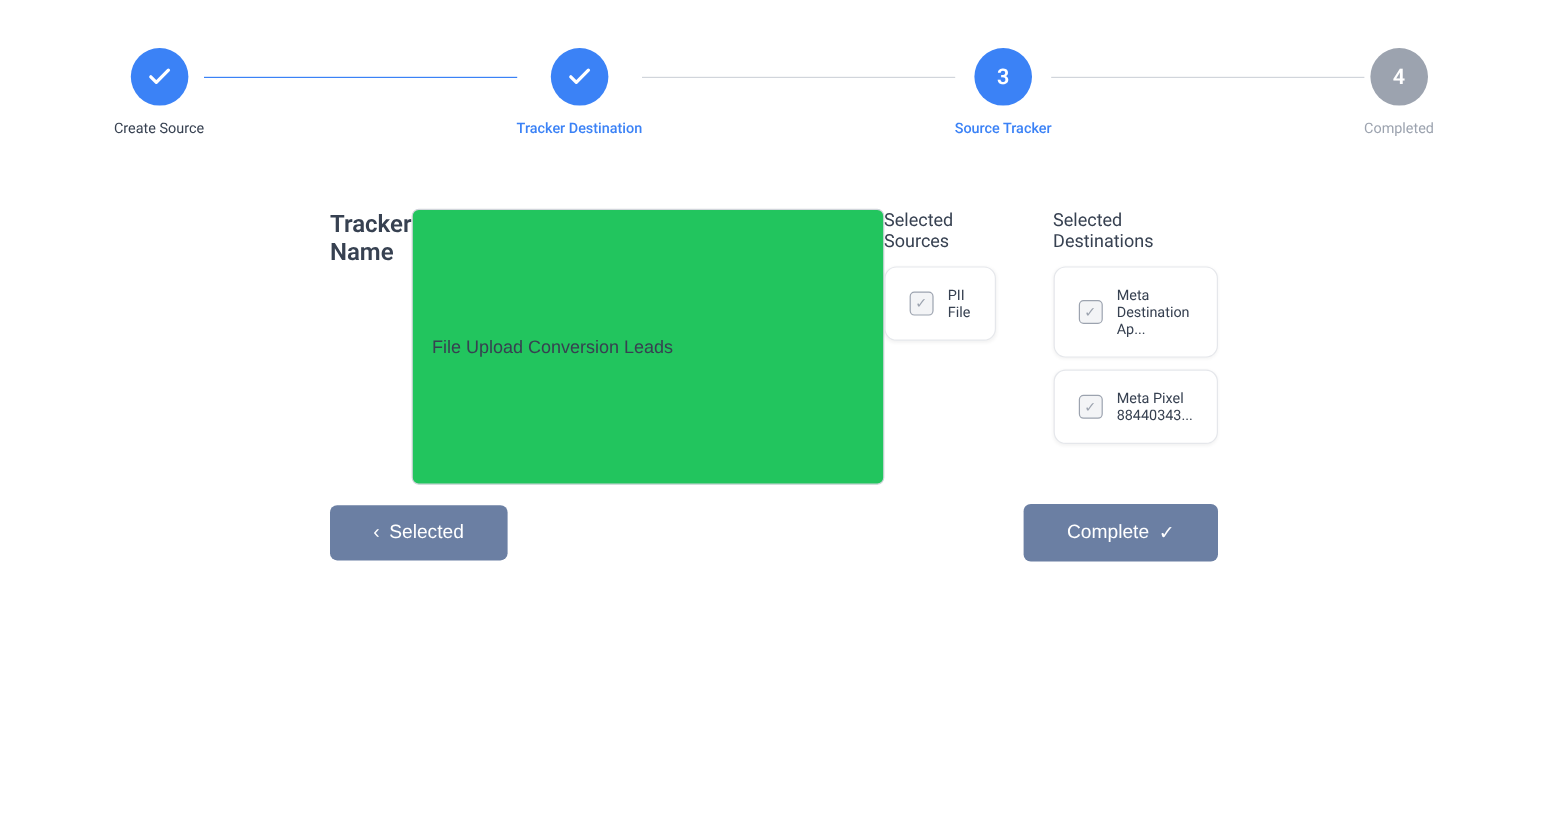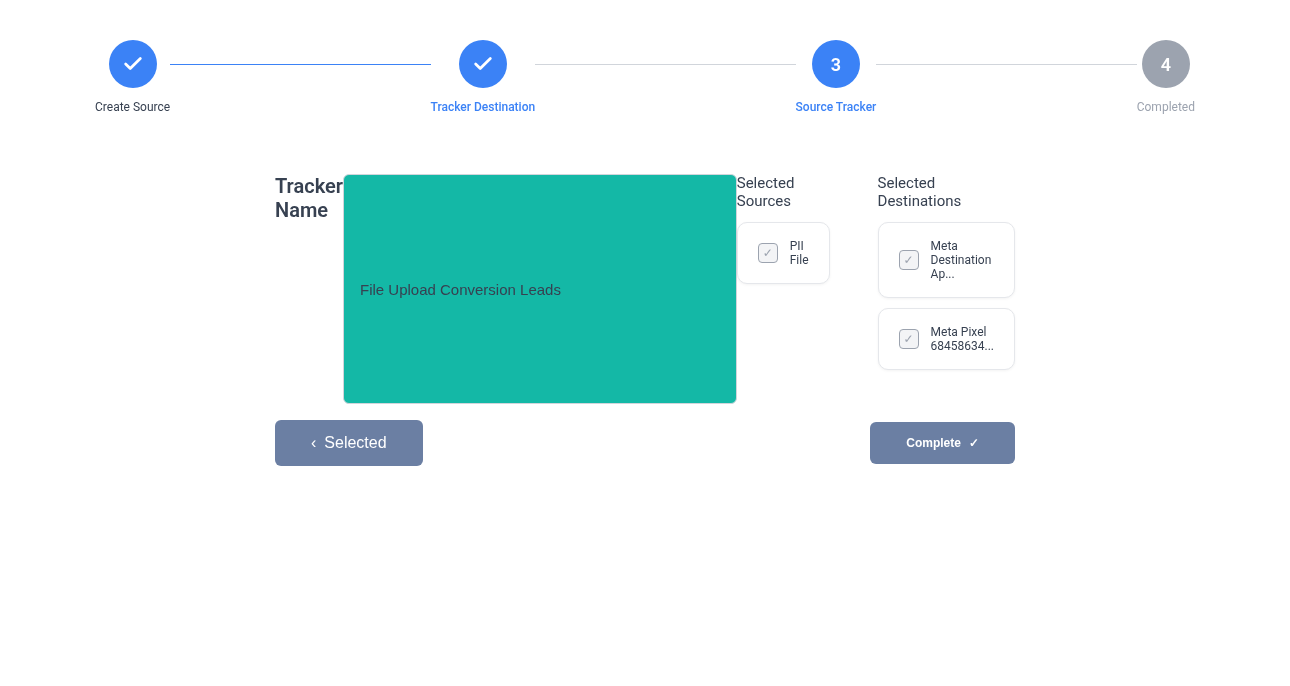--- a/index.html
+++ b/index.html
@@ -114,21 +114,21 @@
       margin-bottom: 14px;
     }
 
     .tracker-name-input {
       width: 100%;
       padding: 14px 16px;
       border: 1px solid #d1d5db;
       border-radius: 6px;
       font-size: 15px;
       color: #374151;
-      background: #14b8a6;
+      background: #22c55e;
       outline: none;
       margin-bottom: 16px;
     }
 
     .two-col {
       display: flex;
       gap: 48px;
       margin-bottom: 40px;
     }
 
@@ -197,22 +197,22 @@
       align-items: center;
       gap: 8px;
     }
 
     .btn-complete {
       background: #6b7fa3;
       color: #fff;
       border: none;
       border-radius: 6px;
       padding: 14px 36px;
-      font-size: 12px;
-      font-weight: 700;
+      font-size: 16px;
+      font-weight: 400;
       cursor: pointer;
       display: flex;
       align-items: center;
       gap: 8px;
     }
 
     .chevron-left {
       font-size: 16px;
     }
   </style>
@@ -283,21 +283,21 @@
         <div class="card">
           <div class="checkbox-icon">
             <span class="check-small">✓</span>
           </div>
           <span class="card-label">Meta Destination Ap...</span>
         </div>
         <div class="card">
           <div class="checkbox-icon">
             <span class="check-small">✓</span>
           </div>
-          <span class="card-label">Meta Pixel 68458634...</span>
+          <span class="card-label">Meta Pixel 88440343...</span>
         </div>
       </div>
     </div>
   </div>
 
   <div class="button-row">
     <button class="btn-previous">
       <span class="chevron-left">‹</span>
       <span>Selected</span>
     </button>

